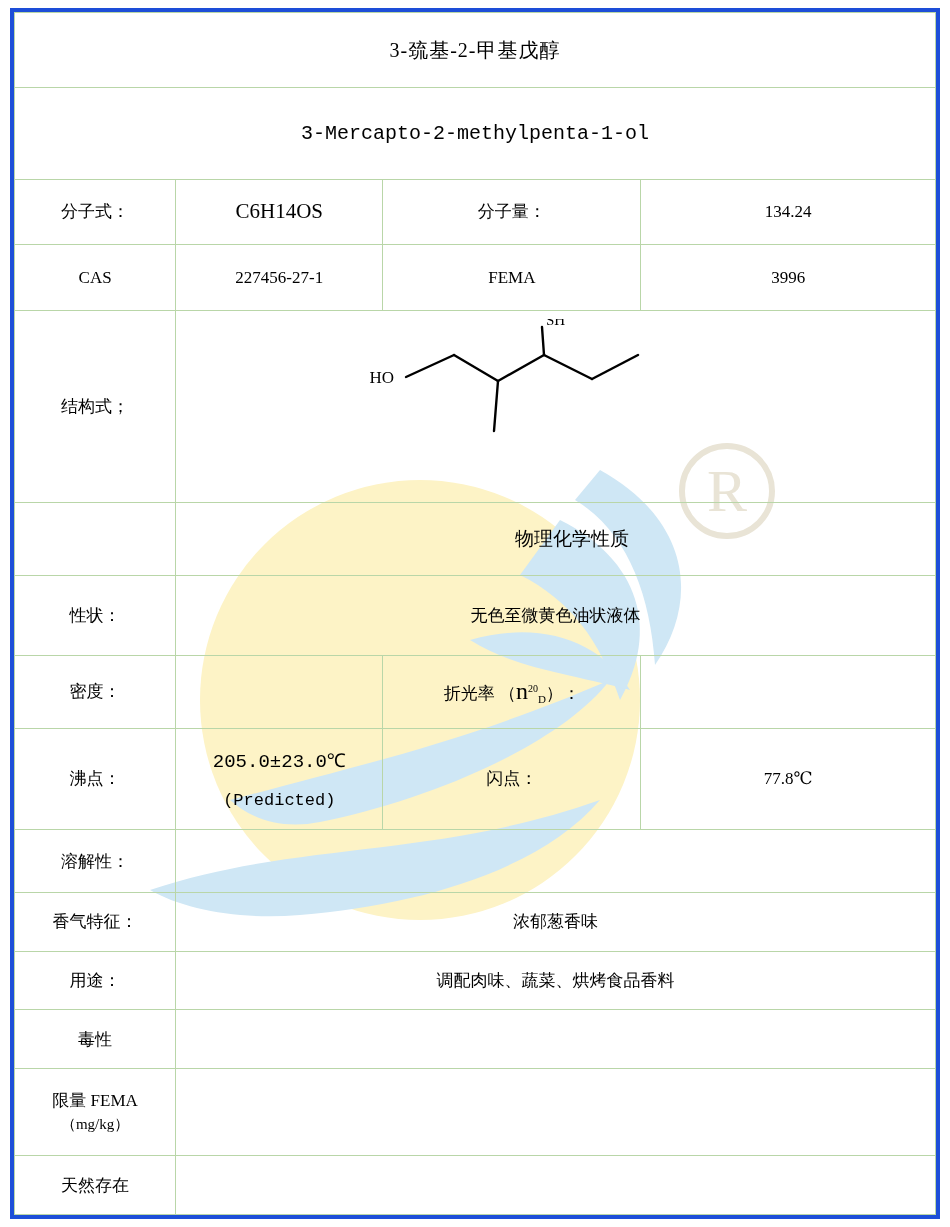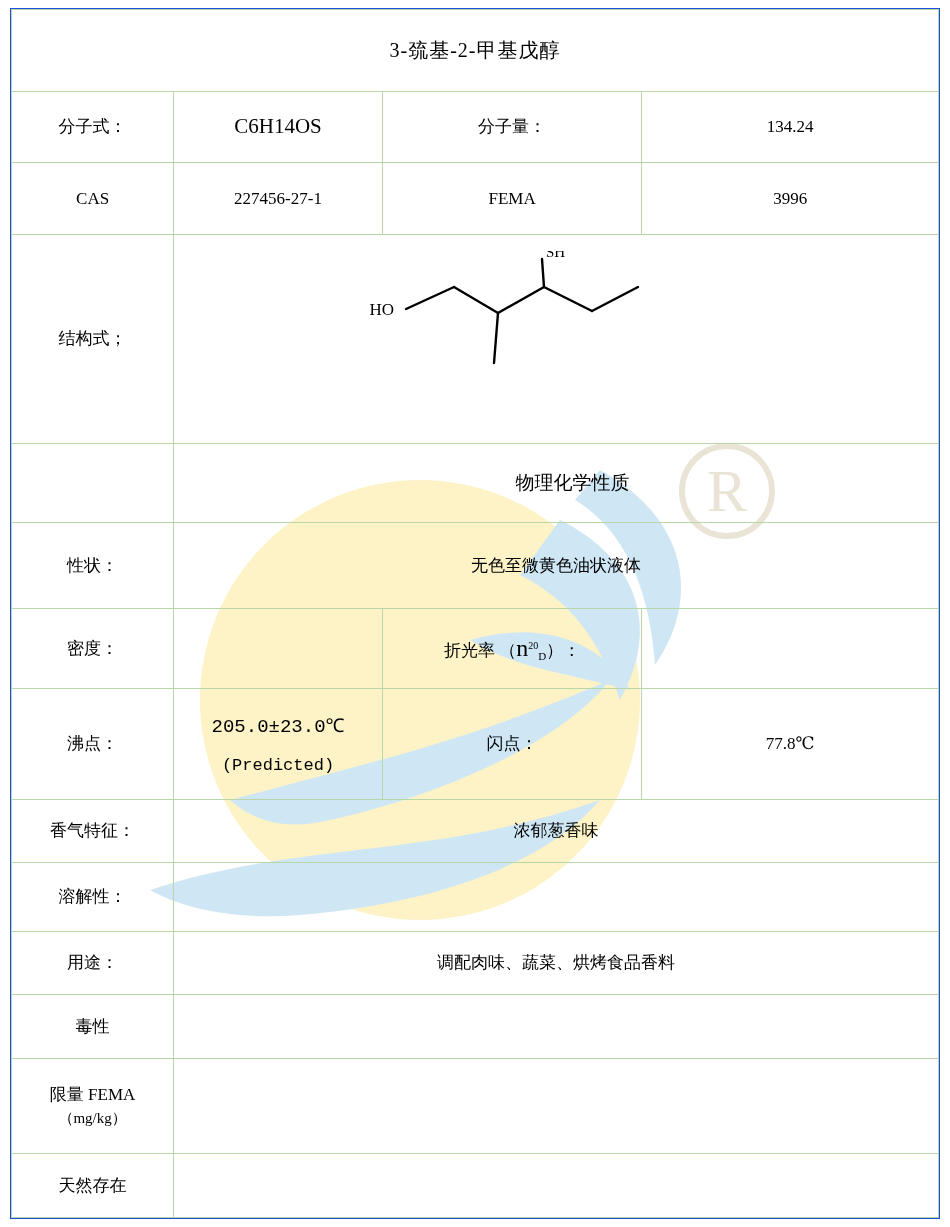--- a/index.html
+++ b/index.html
@@ -26,21 +26,21 @@
   }
 
   
   #sheet {
     position: absolute;
     left: 10px;
     top: 8px;
     width: 930px;
     height: 1211px;
     z-index: 2;
-    border: 1px solid #1d4ed8;
+    border: 4px solid #1d4ed8;
     box-sizing: border-box;
   }
   table.spec {
     width: 100%;
     height: 100%;
     border-collapse: collapse;
     table-layout: fixed;
   }
   table.spec td {
     border: 1px solid #b9d6a8;
@@ -107,20 +107,25 @@
       <col style="width:32%">
     </colgroup>
     <tbody>
 
       <tr>
         <td colspan="4" style="height:64px;">
           <span class="title-cn">3-巯基-2-甲基戊醇</span>
         </td>
       </tr>
 
+      <tr>
+        <td colspan="4" style="height:80px;">
+          <span class="title-en">3-Mercapto-2-methylpenta-1-ol</span>
+        </td>
+      </tr>
 
       <tr>
         <td class="center-lbl" style="height:55px;">分子式：</td>
         <td><span class="formula">C6H14OS</span></td>
         <td class="center-lbl">分子量：</td>
         <td><span class="mono">134.24</span></td>
       </tr>
 
       <tr>
         <td class="center-lbl" style="height:55px;"><span class="mono">CAS</span></td>
@@ -183,27 +188,27 @@
         <td>
           <span class="bp-line1">205.0±23.0℃</span>
           <span class="bp-line2">(Predicted)</span>
         </td>
         <td>闪点：</td>
         <td>77.8℃</td>
       </tr>
 
 
       <tr>
+        <td class="lbl" style="height:52px;">溶解性：</td>
+        <td colspan="3"></td>
+      </tr>
+
+      <tr>
         <td class="lbl" style="height:48px;">香气特征：</td>
         <td colspan="3">浓郁葱香味</td>
-      </tr>
-
-      <tr>
-        <td class="lbl" style="height:52px;">溶解性：</td>
-        <td colspan="3"></td>
       </tr>
 
       <tr>
         <td class="lbl" style="height:48px;">用途：</td>
         <td colspan="3">调配肉味、蔬菜、烘烤食品香料</td>
       </tr>
 
       <tr>
         <td class="lbl" style="height:48px;">毒性</td>
         <td colspan="3"></td>

